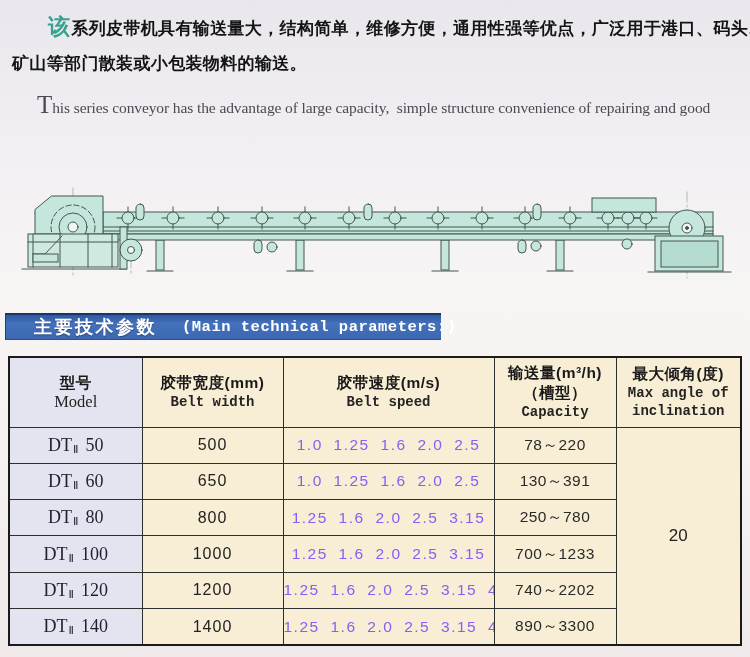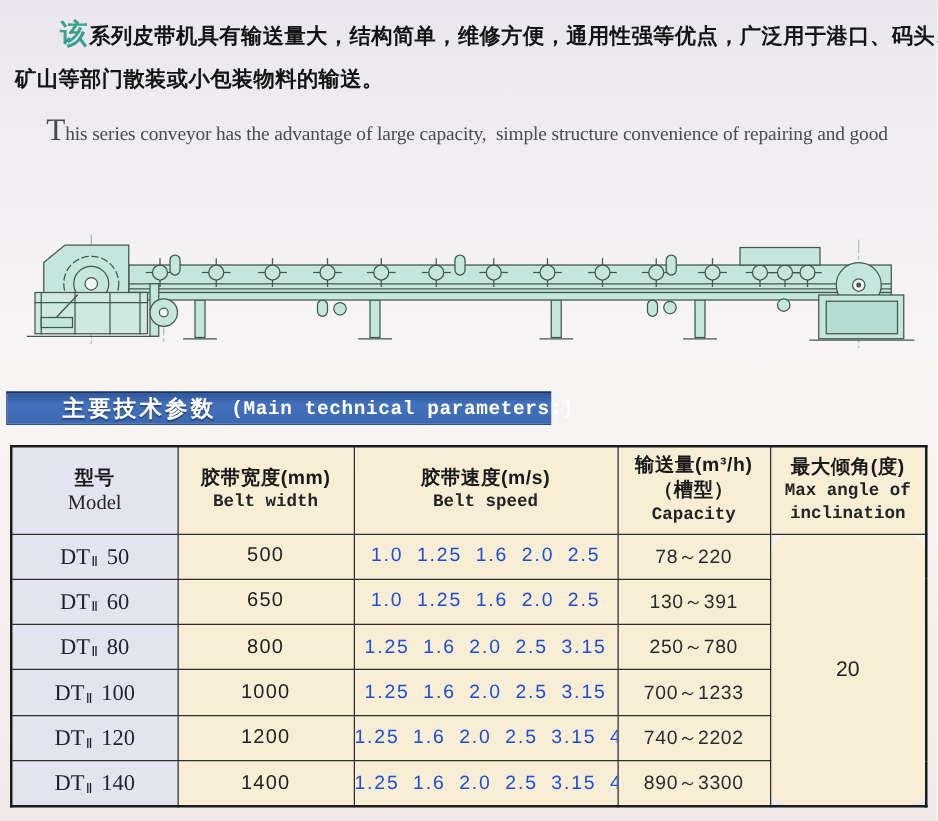--- a/index.html
+++ b/index.html
@@ -20,21 +20,21 @@
   .intro-en .line{display:block;white-space:pre;font-size:15.5px;letter-spacing:-0.1px;line-height:33px;}
   .intro-en .l1{padding-left:25px;}
   .lead-en{font-size:25px;}
   
   .diagram{position:absolute;left:0;top:180px;width:750px;height:120px;}
   
   .section-bar{
     position:absolute;left:5px;top:313px;width:436px;height:27px;box-sizing:border-box;
     background:linear-gradient(180deg,#30589f 0%,#4471bb 35%,#3c68b2 100%);
     border-top:2px solid #16356c;border-left:1px solid #1d3f7d;border-bottom:1px solid #2b4f93;
-    display:flex;align-items:center;padding-left:44px;gap:12px;
+    display:flex;align-items:center;padding-left:28px;gap:25px;
   }
   .bar-zh{color:#fff;font-size:18px;font-weight:700;letter-spacing:2.5px;text-shadow:0 1px 1px rgba(10,25,60,.45);white-space:pre;}
   .bar-en{color:#fff;font-family:"Liberation Mono", monospace;font-weight:700;font-size:15.5px;letter-spacing:0.5px;white-space:pre;text-align:right;}
   
   table.params{
     position:absolute;left:8px;top:356px;width:732px;height:290px;
     border-collapse:collapse;table-layout:fixed;
     border:2.5px solid #1b1b1b;
   }
   table.params th,table.params td{
@@ -46,23 +46,23 @@
   table.params .c-model{background:var(--lavender);}
   thead tr{height:70px;}
   tbody tr{height:36px;}
   .th-zh{font-size:15.5px;font-weight:600;color:#1a1a1a;line-height:20px;letter-spacing:0.5px;white-space:pre;}
   .th-en{font-family:"Liberation Mono", monospace;font-size:14px;font-weight:600;color:#242424;line-height:18px;}
   .th-en.serif{font-family:Liberation Serif, serif;font-size:16.5px;font-weight:400;}
   td.c-model{font-family:"Liberation Serif", serif;font-size:18px;color:#1f1f2e;}
   td.c-model .sub{font-size:11px;position:relative;top:2px;margin-left:1px;}
   td.c-model .num{margin-left:7px;font-family:Liberation Serif, serif;}
   td.c-num{font-size:16px;letter-spacing:1px;color:#222;}
-  td.c-speed{font-size:15.5px;letter-spacing:1.5px;word-spacing:5px;color:#1d4ed8;white-space:pre;}
+  td.c-speed{font-size:15.5px;letter-spacing:1.5px;word-spacing:5px;color:#8b5cf6;white-space:pre;}
   td.c-cap{font-size:15.5px;letter-spacing:0.5px;color:#2a2a2a;white-space:pre;}
-  td.c-angle{font-size:17px;color:#222;border-radius:19px;}
+  td.c-angle{font-size:17px;color:#222;}
 </style>
 </head>
 <body>
 
 <div class="page">
 
   <div class="intro-zh">
     <span class="line l1"><span class="lead-zh">该</span><span>系列皮带机具有输送量大，结构简单，维修方便，通用性强等优点，广泛用于港口、码头、</span></span>
     <span class="line">矿山等部门散装或小包装物料的输送。</span>
   </div>

